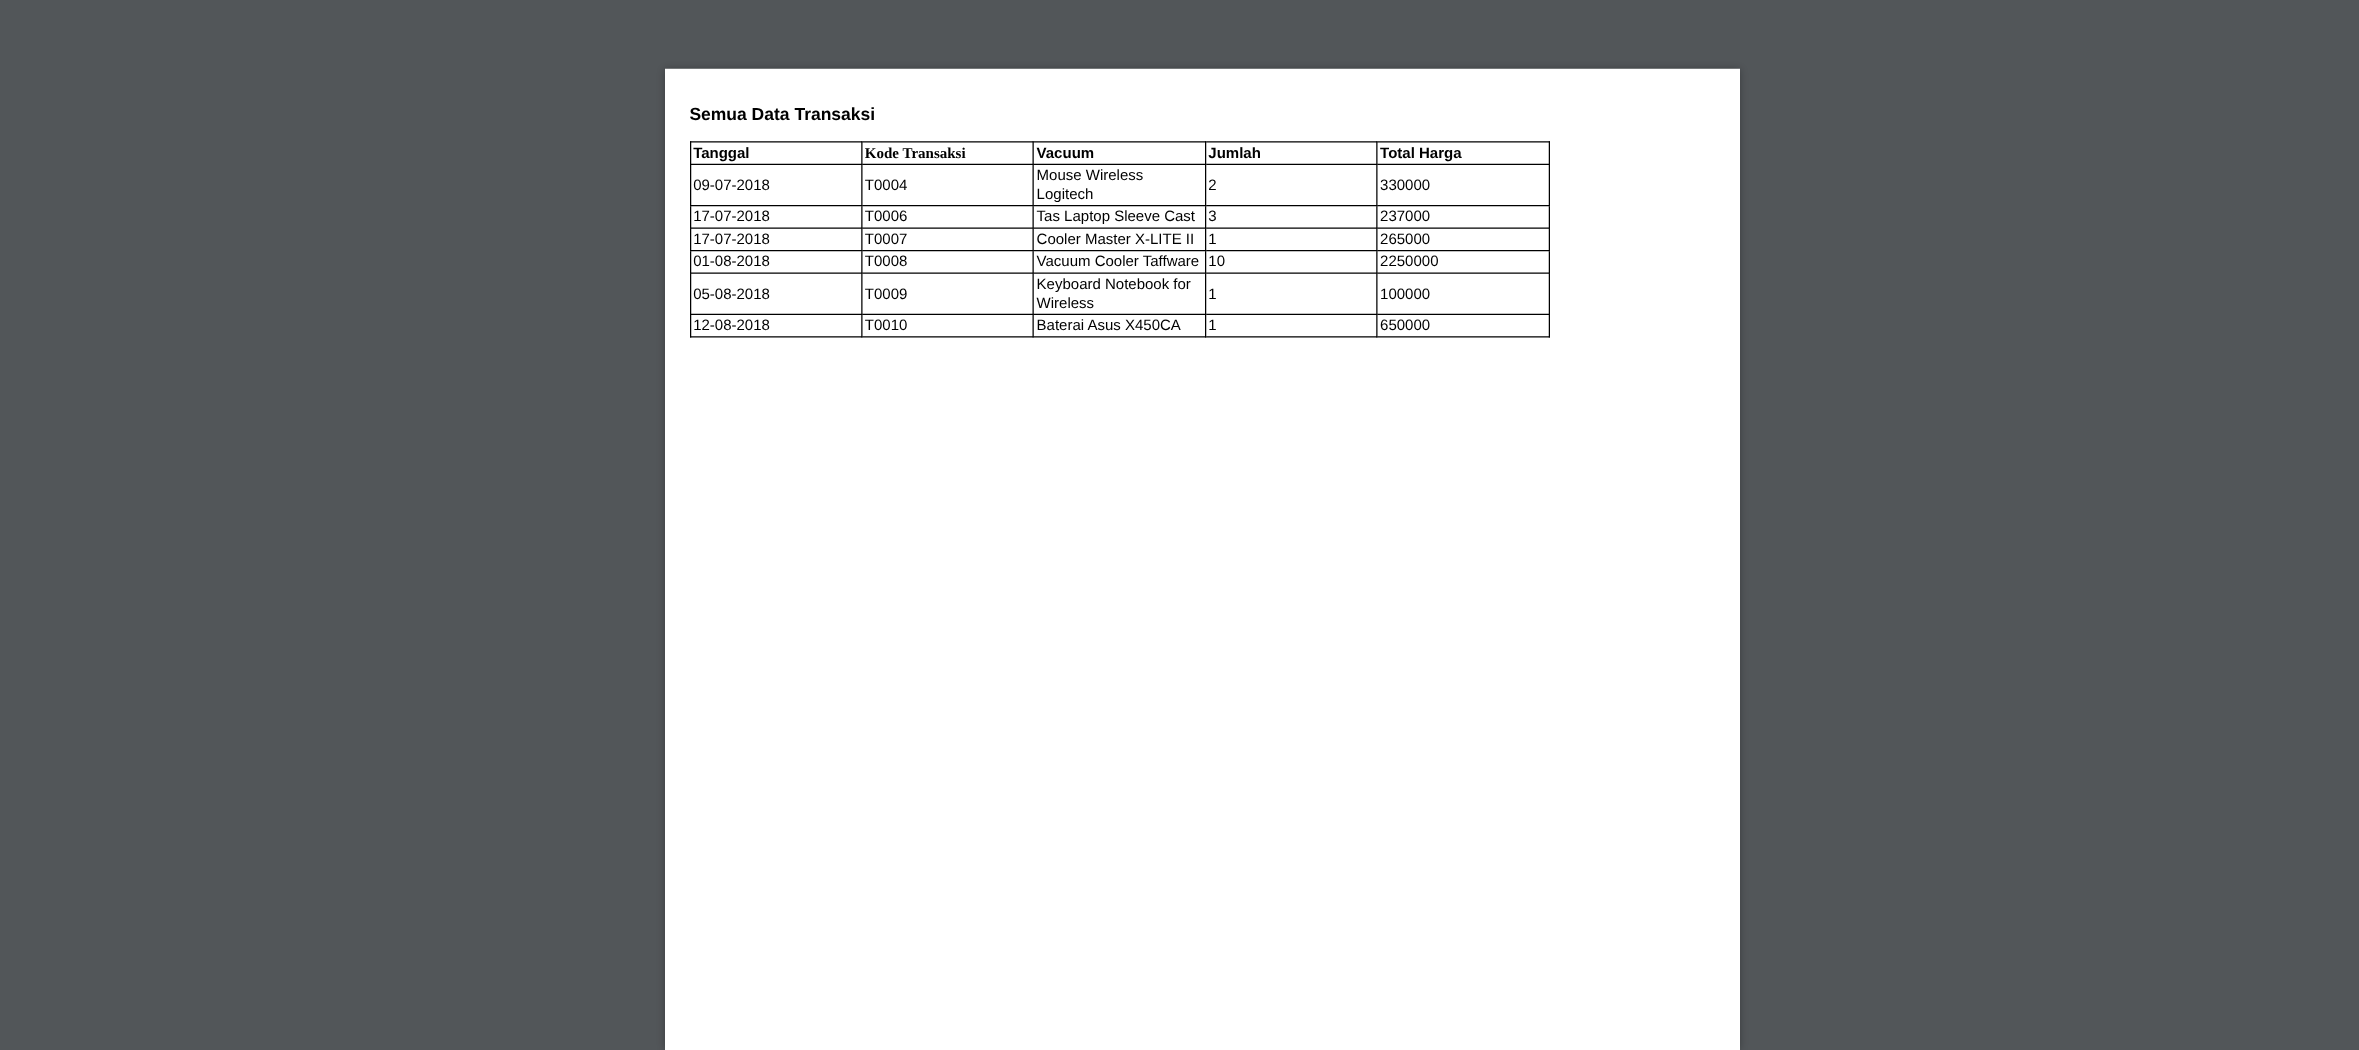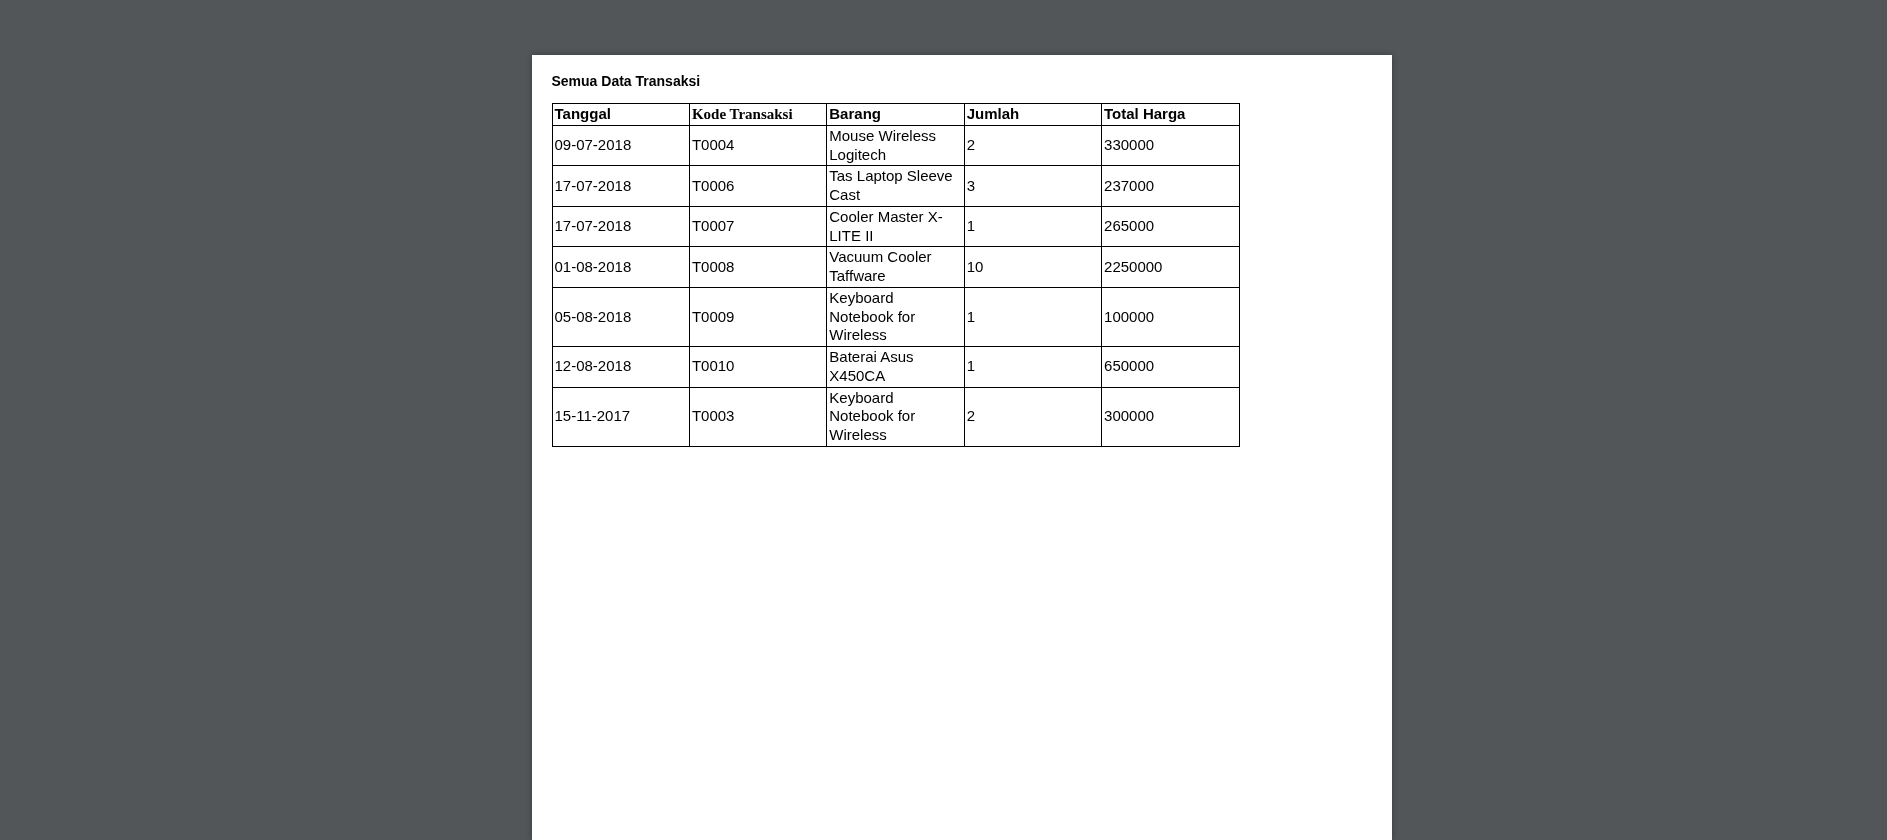--- a/index.html
+++ b/index.html
@@ -12,34 +12,34 @@
       font-family: Arial, Helvetica, sans-serif;
       display: flex;
       justify-content: center;
       padding-top: 55px;
       min-height: 840px;
     }
     .page {
       background-color: #ffffff;
       width: 860px;
       min-height: 785px;
-      padding: 18px 20px;
+      padding: 28px 20px;
       box-shadow: 0 0 6px rgba(0,0,0,0.3);
       margin-left: 36px;
     }
     .title {
       font-size: 14px;
       font-weight: bold;
       color: #000;
       margin-bottom: 14px;
     }
     table {
       width: 688px;
       border-collapse: collapse;
-      font-size: 15px;
+      font-size: 12px;
       color: #000;
     }
     th, td {
       border: 1px solid #000;
       text-align: left;
       padding: 1px 2px;
       vertical-align: middle;
       line-height: 1.25;
     }
     th {
@@ -54,21 +54,21 @@
 </head>
 <body>
 
 <div class="page">
   <div class="title">Semua Data Transaksi</div>
   <table>
     <thead>
       <tr>
         <th class="col-tanggal">Tanggal</th>
         <th class="col-kode">Kode Transaksi</th>
-        <th class="col-barang">Barang</th>
+        <th class="col-barang">Vacuum</th>
         <th class="col-jumlah">Jumlah</th>
         <th class="col-total">Total Harga</th>
       </tr>
     </thead>
     <tbody id="table-body">
     <tr>
           <td>09-07-2018</td>
           <td>T0004</td>
           <td>Mouse Wireless Logitech</td>
           <td>2</td>
@@ -102,22 +102,15 @@
           <td>1</td>
           <td>100000</td>
         </tr>
         <tr>
           <td>12-08-2018</td>
           <td>T0010</td>
           <td>Baterai Asus X450CA</td>
           <td>1</td>
           <td>650000</td>
         </tr>
-        <tr>
-          <td>15-11-2017</td>
-          <td>T0003</td>
-          <td>Keyboard Notebook for Wireless</td>
-          <td>2</td>
-          <td>300000</td>
-        </tr>
       </tbody>
   </table>
 </div>
 
 </body></html>

